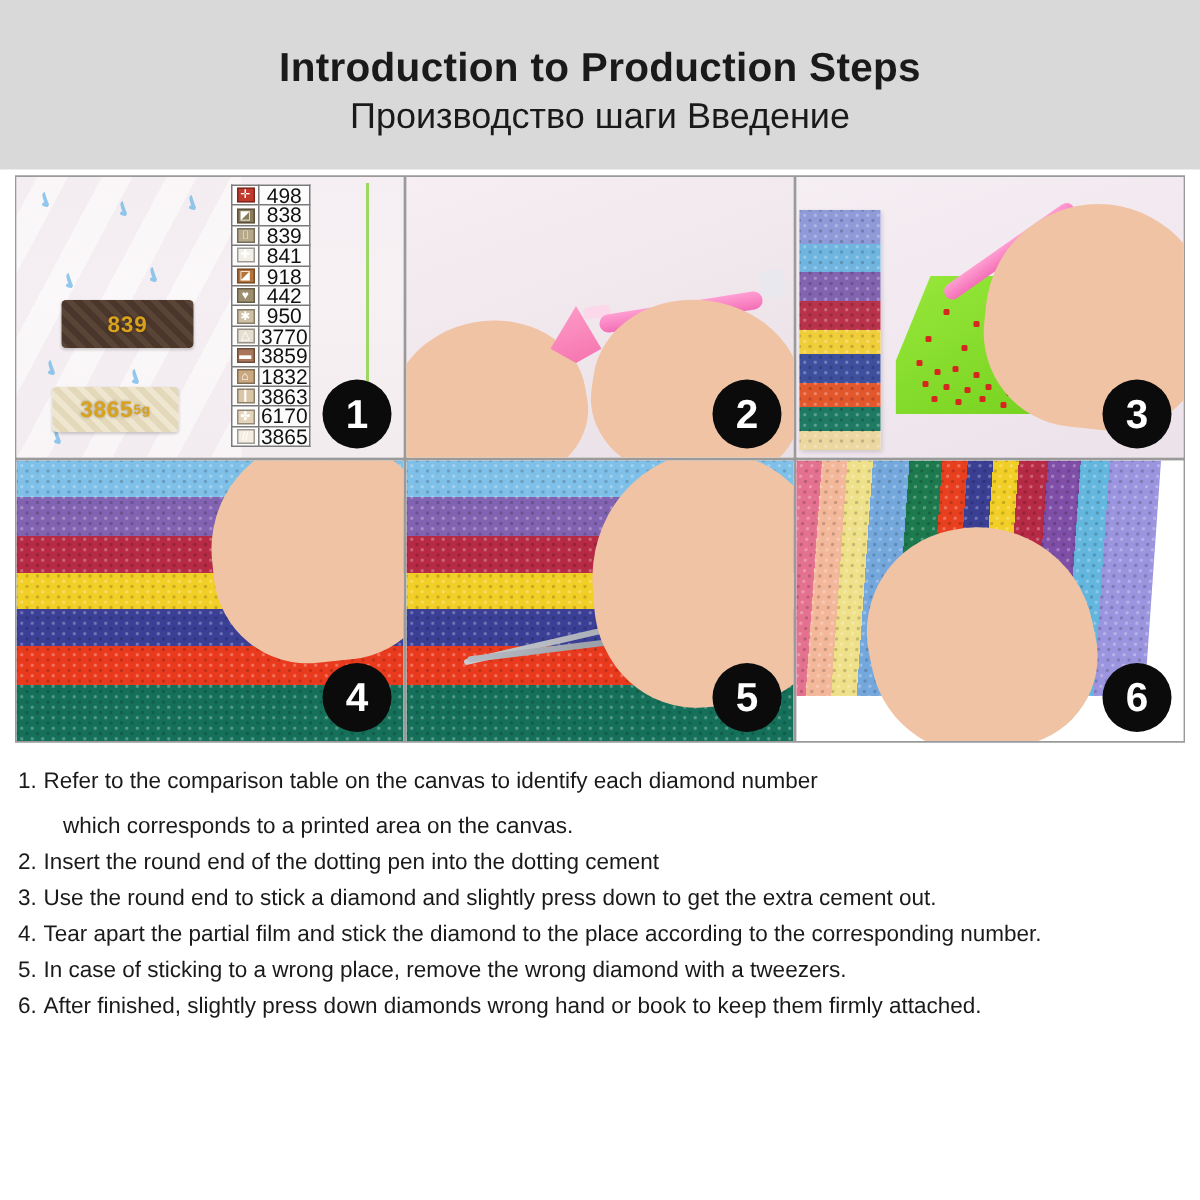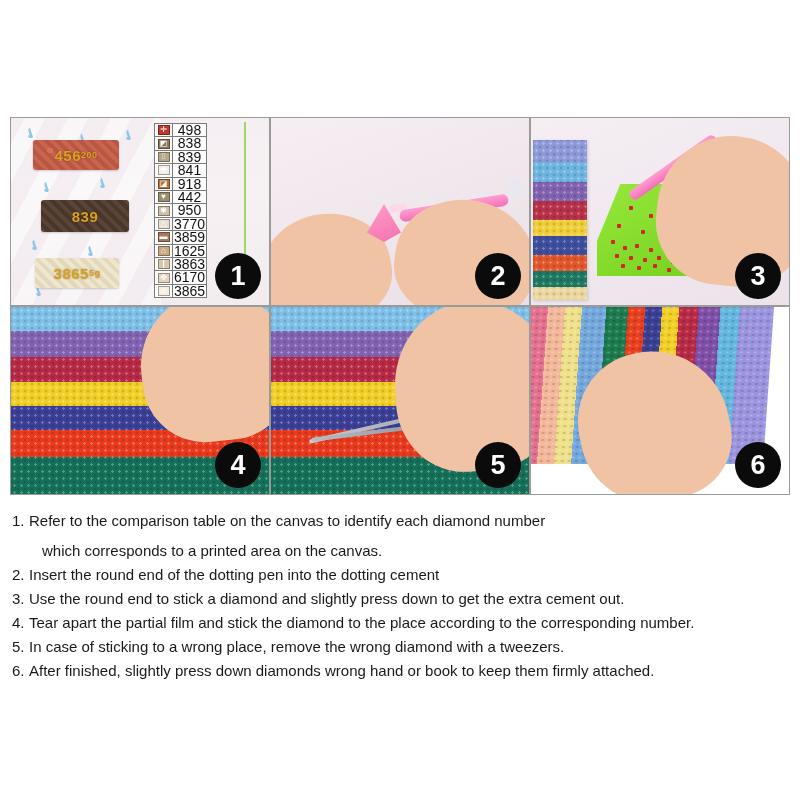--- a/index.html
+++ b/index.html
@@ -196,40 +196,40 @@
   .step{display:flex;margin-bottom:6px;}
   .step .n{width:17px;flex:none;}
   .step .t{flex:1;}
   .cont{margin:12px 0 6px 30px;}
 </style>
 </head>
 <body>
 
 <div class="page">
 
+  <div class="header">
+    <div class="title-en">Introduction to Production Steps</div>
+    <div class="title-ru">Производство шаги Введение</div>
+  </div>
 
   <div class="grid">
 
     <div class="panel">
       <div class="photo">
         <div class="p1-bg"></div>
         <div class="p1-film"></div>
         <div class="swish" style="left:14px;top:8px;">✔</div>
         <div class="swish" style="left:66px;top:14px;">✔</div>
         <div class="swish" style="left:112px;top:10px;">✔</div>
         <div class="swish" style="left:30px;top:62px;">✔</div>
         <div class="swish" style="left:86px;top:58px;">✔</div>
         <div class="swish" style="left:18px;top:120px;">✔</div>
         <div class="swish" style="left:74px;top:126px;">✔</div>
         <div class="swish" style="left:22px;top:166px;">✔</div>
 
-        <div class="bagrow bag-a">
-          <span class="baglabel">456</span>
-          <span class="baglabel sm">200</span>
-        </div>
         <div class="bagrow bag-b">
           <span class="baglabel">839</span>
         </div>
         <div class="bagrow bag-c">
           <span class="baglabel">3865</span>
           <span class="baglabel sm">5g</span>
         </div>
 
         <div class="greenline"></div>
         <table class="chart">
@@ -285,21 +285,21 @@
               <tr>
                 <td class="sym">
                   <div class="symbox" style="background: rgb(169, 118, 90);">▬</div>
                 </td>
                 <td class="num">3859</td>
               </tr>
               <tr>
                 <td class="sym">
                   <div class="symbox" style="background: rgb(202, 169, 130);">⌂</div>
                 </td>
-                <td class="num">1625</td>
+                <td class="num">1832</td>
               </tr>
               <tr>
                 <td class="sym">
                   <div class="symbox" style="background: rgb(217, 198, 167);">❙</div>
                 </td>
                 <td class="num">3863</td>
               </tr>
               <tr>
                 <td class="sym">
                   <div class="symbox" style="background: rgb(228, 212, 187);">✤</div>

